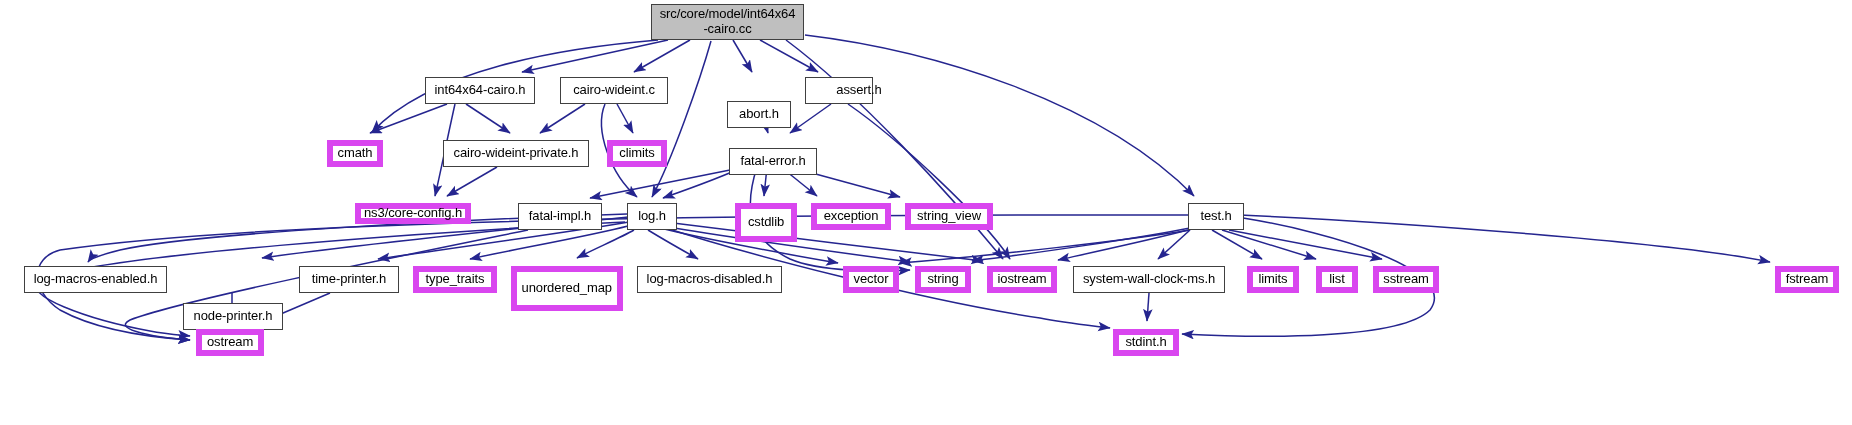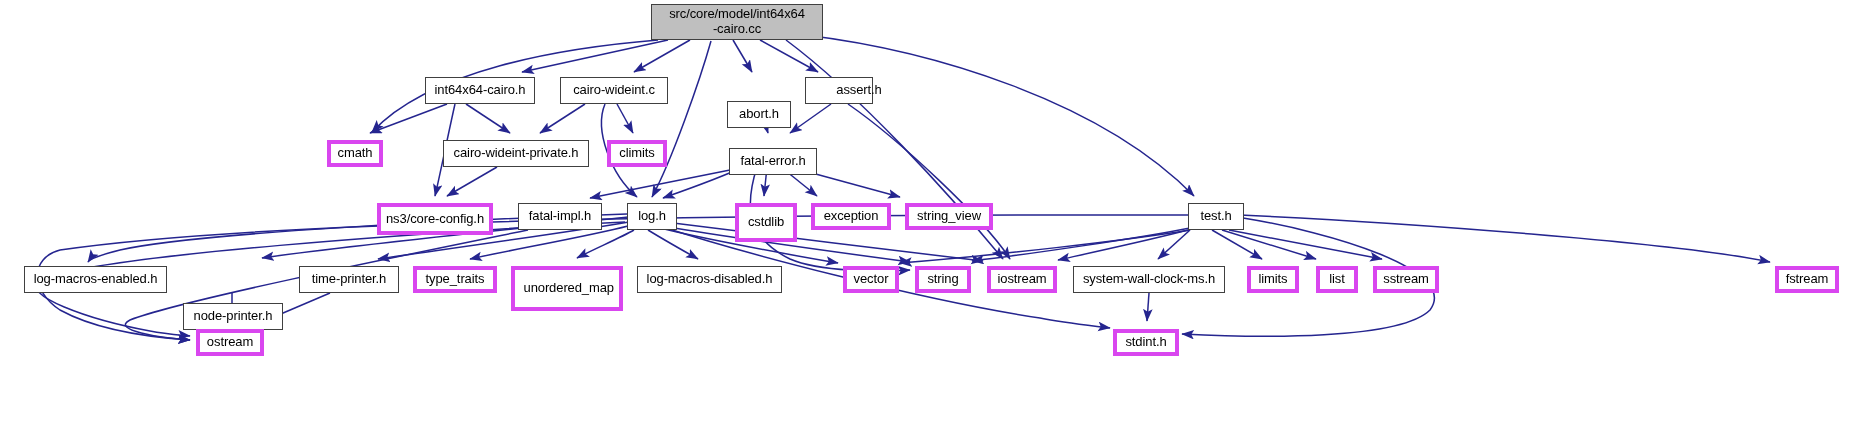--- a/index.html
+++ b/index.html
@@ -27,21 +27,21 @@
     position: absolute;
     box-sizing: border-box;
     display: flex;
     align-items: center;
     justify-content: center;
     text-align: center;
     line-height: 1.15;
     white-space: pre;
     color: #000000;
     background: #ffffff;
-    border: 4px solid #d946ef;
+    border: 6px solid #d946ef;
     font-size: 13px;
     letter-spacing: -0.1px;
   }
   .node.strong {
     border: 1.6px solid #404040;
   }
   .node.root {
     background: #bfbfbf;
     border: 1.6px solid #404040;
   }
@@ -106,31 +106,31 @@
         <path d="M 1229,230 L 1382,259" marker-end="url(#arrow)"></path>
         <path d="M 1240,215 C 1400,222 1680,243 1770,262" marker-end="url(#arrow)"></path>
         <path d="M 1243,218 C 1330,232 1460,270 1430,310 1400,340 1260,338 1182,334" marker-end="url(#arrow)"></path>
         <path d="M 1188,215 C 1000,215 320,212 60,250 30,258 30,290 60,310 100,332 160,338 190,340" marker-end="url(#arrow)"></path>
         <path d="M 232,293 L 232,321" marker-end="url(#arrow)"></path>
         <path d="M 330,293 L 262,322" marker-end="url(#arrow)"></path>
         <path d="M 1149,293 L 1147,321" marker-end="url(#arrow)"></path>
       </g>
   </svg>
   <div id="node-group">
-      <div class="node root" style="left: 651px; top: 4px; width: 172px; height: 36px;"><span class="node-label">src/core/model/int64x64
+      <div class="node root" style="left: 651px; top: 4px; width: 153px; height: 36px;"><span class="node-label">src/core/model/int64x64
 -cairo.cc</span></div>
       <div class="node strong" style="left: 425px; top: 77px; width: 110px; height: 27px;"><span class="node-label">int64x64-cairo.h</span></div>
       <div class="node strong" style="left: 560px; top: 77px; width: 108px; height: 27px;"><span class="node-label">cairo-wideint.c</span></div>
       <div class="node strong" style="left: 727px; top: 77px; width: 64px; height: 27px; margin-top: 24px;"><span class="node-label">abort.h</span></div>
       <div class="node strong" style="left: 805px; top: 77px; width: 68px; height: 27px; padding-left: 40px;"><span class="node-label">assert.h</span></div>
       <div class="node " style="left: 327px; top: 140px; width: 56px; height: 27px;"><span class="node-label">cmath</span></div>
       <div class="node strong" style="left: 443px; top: 140px; width: 146px; height: 27px;"><span class="node-label">cairo-wideint-private.h</span></div>
       <div class="node " style="left: 607px; top: 140px; width: 60px; height: 27px;"><span class="node-label">climits</span></div>
       <div class="node strong" style="left: 729px; top: 140px; width: 88px; height: 27px; margin-top: 8px;"><span class="node-label">fatal-error.h</span></div>
-      <div class="node " style="left: 377px; top: 203px; width: 116px; height: 32px;"><span class="node-label">ns3/core-config.h</span></div>
+      <div class="node " style="left: 355px; top: 203px; width: 116px; height: 21px;"><span class="node-label">ns3/core-config.h</span></div>
       <div class="node strong" style="left: 518px; top: 203px; width: 84px; height: 27px;"><span class="node-label">fatal-impl.h</span></div>
       <div class="node strong" style="left: 627px; top: 203px; width: 50px; height: 27px;"><span class="node-label">log.h</span></div>
       <div class="node " style="left: 735px; top: 203px; width: 62px; height: 39px;"><span class="node-label">cstdlib</span></div>
       <div class="node " style="left: 811px; top: 203px; width: 80px; height: 27px;"><span class="node-label">exception</span></div>
       <div class="node " style="left: 905px; top: 203px; width: 88px; height: 27px;"><span class="node-label">string_view</span></div>
       <div class="node strong" style="left: 1188px; top: 203px; width: 56px; height: 27px;"><span class="node-label">test.h</span></div>
       <div class="node strong" style="left: 24px; top: 266px; width: 143px; height: 27px;"><span class="node-label">log-macros-enabled.h</span></div>
       <div class="node strong" style="left: 183px; top: 266px; width: 100px; height: 27px; margin-top: 37px;"><span class="node-label">node-printer.h</span></div>
       <div class="node strong" style="left: 299px; top: 266px; width: 100px; height: 27px;"><span class="node-label">time-printer.h</span></div>
       <div class="node " style="left: 413px; top: 266px; width: 84px; height: 27px;"><span class="node-label">type_traits</span></div>

